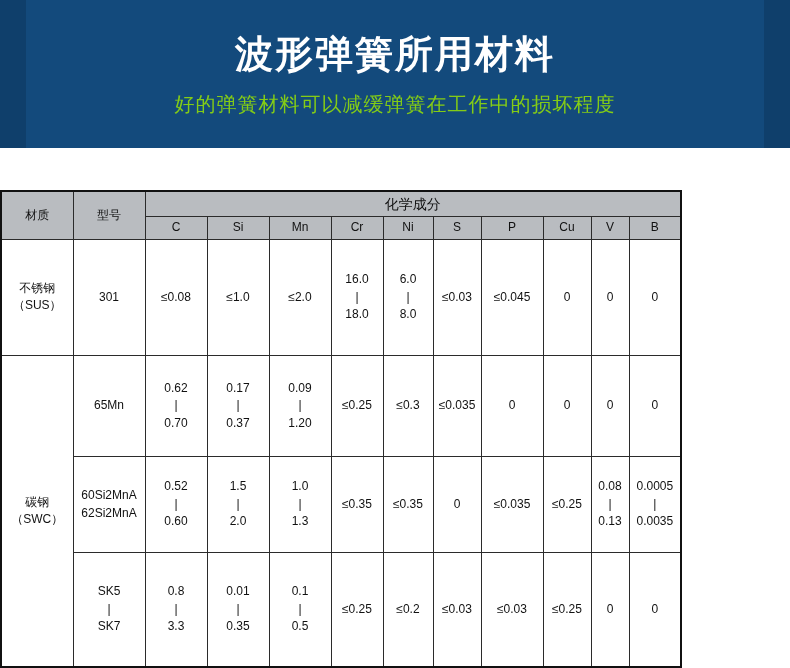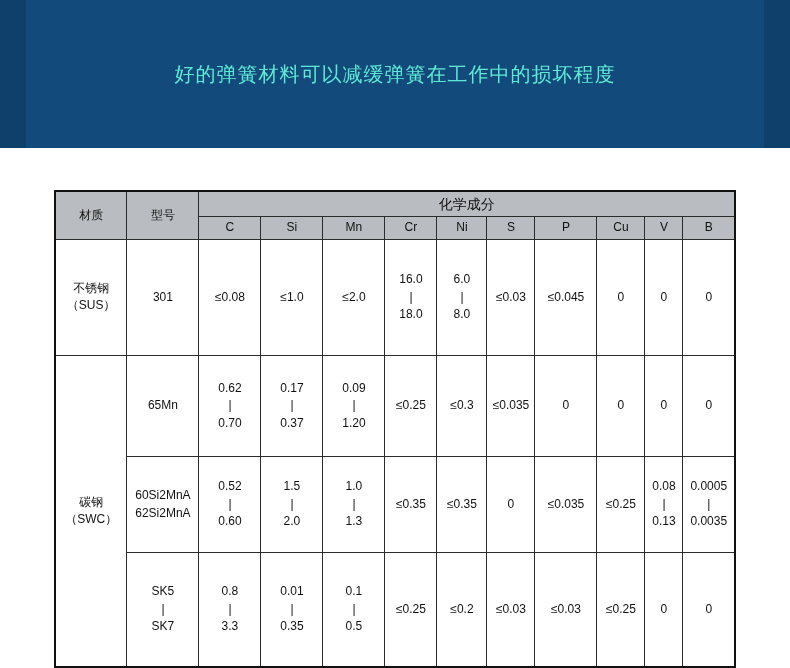--- a/index.html
+++ b/index.html
@@ -43,35 +43,34 @@
   .banner-title {
     color: #ffffff;
     font-size: 38px;
     font-weight: bold;
     letter-spacing: 2px;
     line-height: 1.2;
     margin: 0 0 14px 0;
     text-align: center;
   }
   .banner-sub {
-    color: #5eead4;
+    color: #84cc16;
     font-size: 20px;
     letter-spacing: 1px;
     line-height: 1.2;
     margin: 0;
     text-align: center;
   }
   .sheet {
     width: 790px;
     height: 520px;
     background: #ffffff;
     box-sizing: border-box;
     padding: 42px 0 0 0;
     display: flex;
-    justify-content: center;
   }
   table.spec {
     border-collapse: collapse;
     width: 650px;
     table-layout: fixed;
     background: #ffffff;
   }
   table.spec td, table.spec th {
     border: 1px solid #2b2b2b;
     text-align: center;
@@ -120,20 +119,21 @@
   .col-cu { width: 48px; }
   .col-v { width: 38px; }
   .col-b { width: 52px; }
 </style>
 </head>
 <body>
 
 <div class="banner">
   <div class="accent-left"></div>
   <div class="accent-right"></div>
+  <h1 class="banner-title">波形弹簧所用材料</h1>
   <p class="banner-sub">好的弹簧材料可以减缓弹簧在工作中的损坏程度</p>
 </div>
 
 <div class="sheet">
   <table class="spec">
     <colgroup>
       <col class="col-mat">
         <col class="col-model">
         <col class="col-c">
         <col class="col-si">

